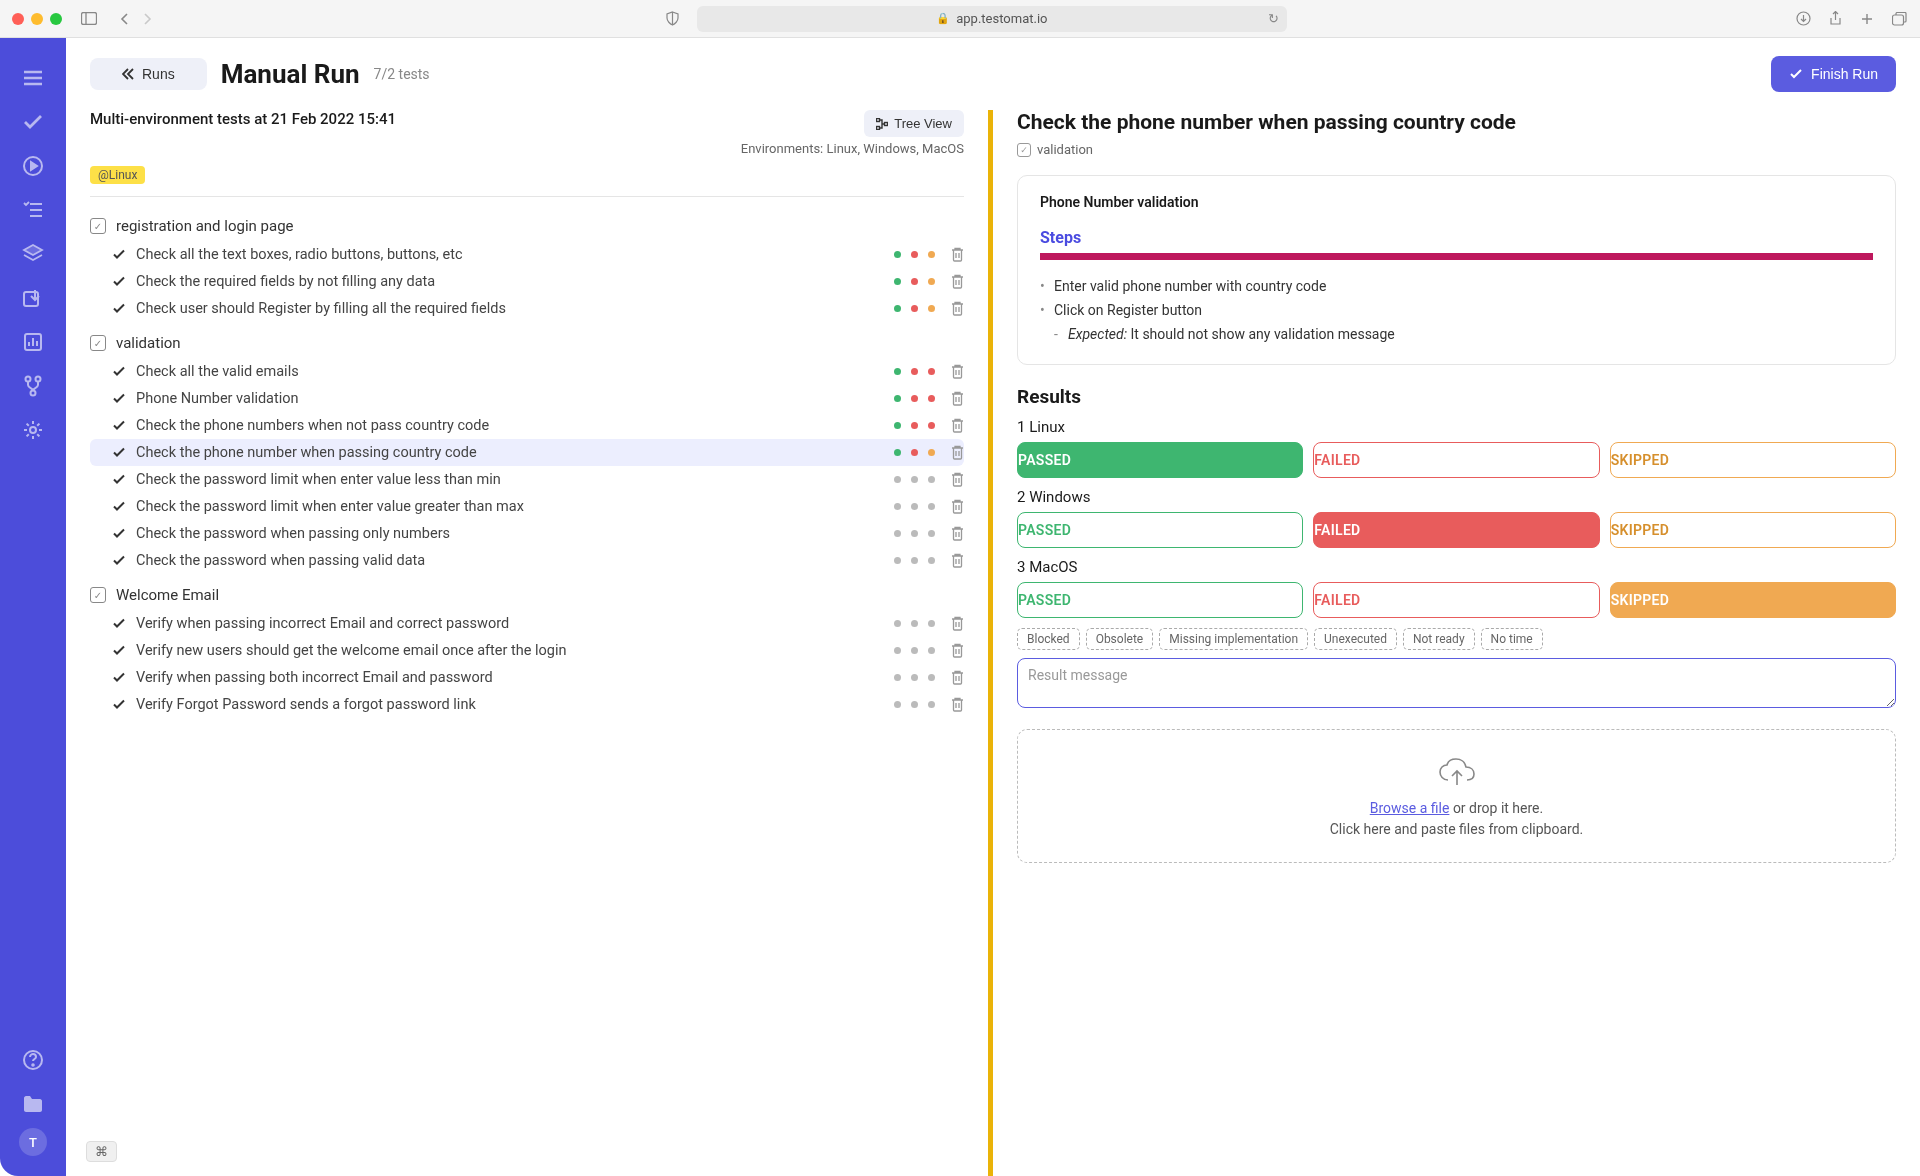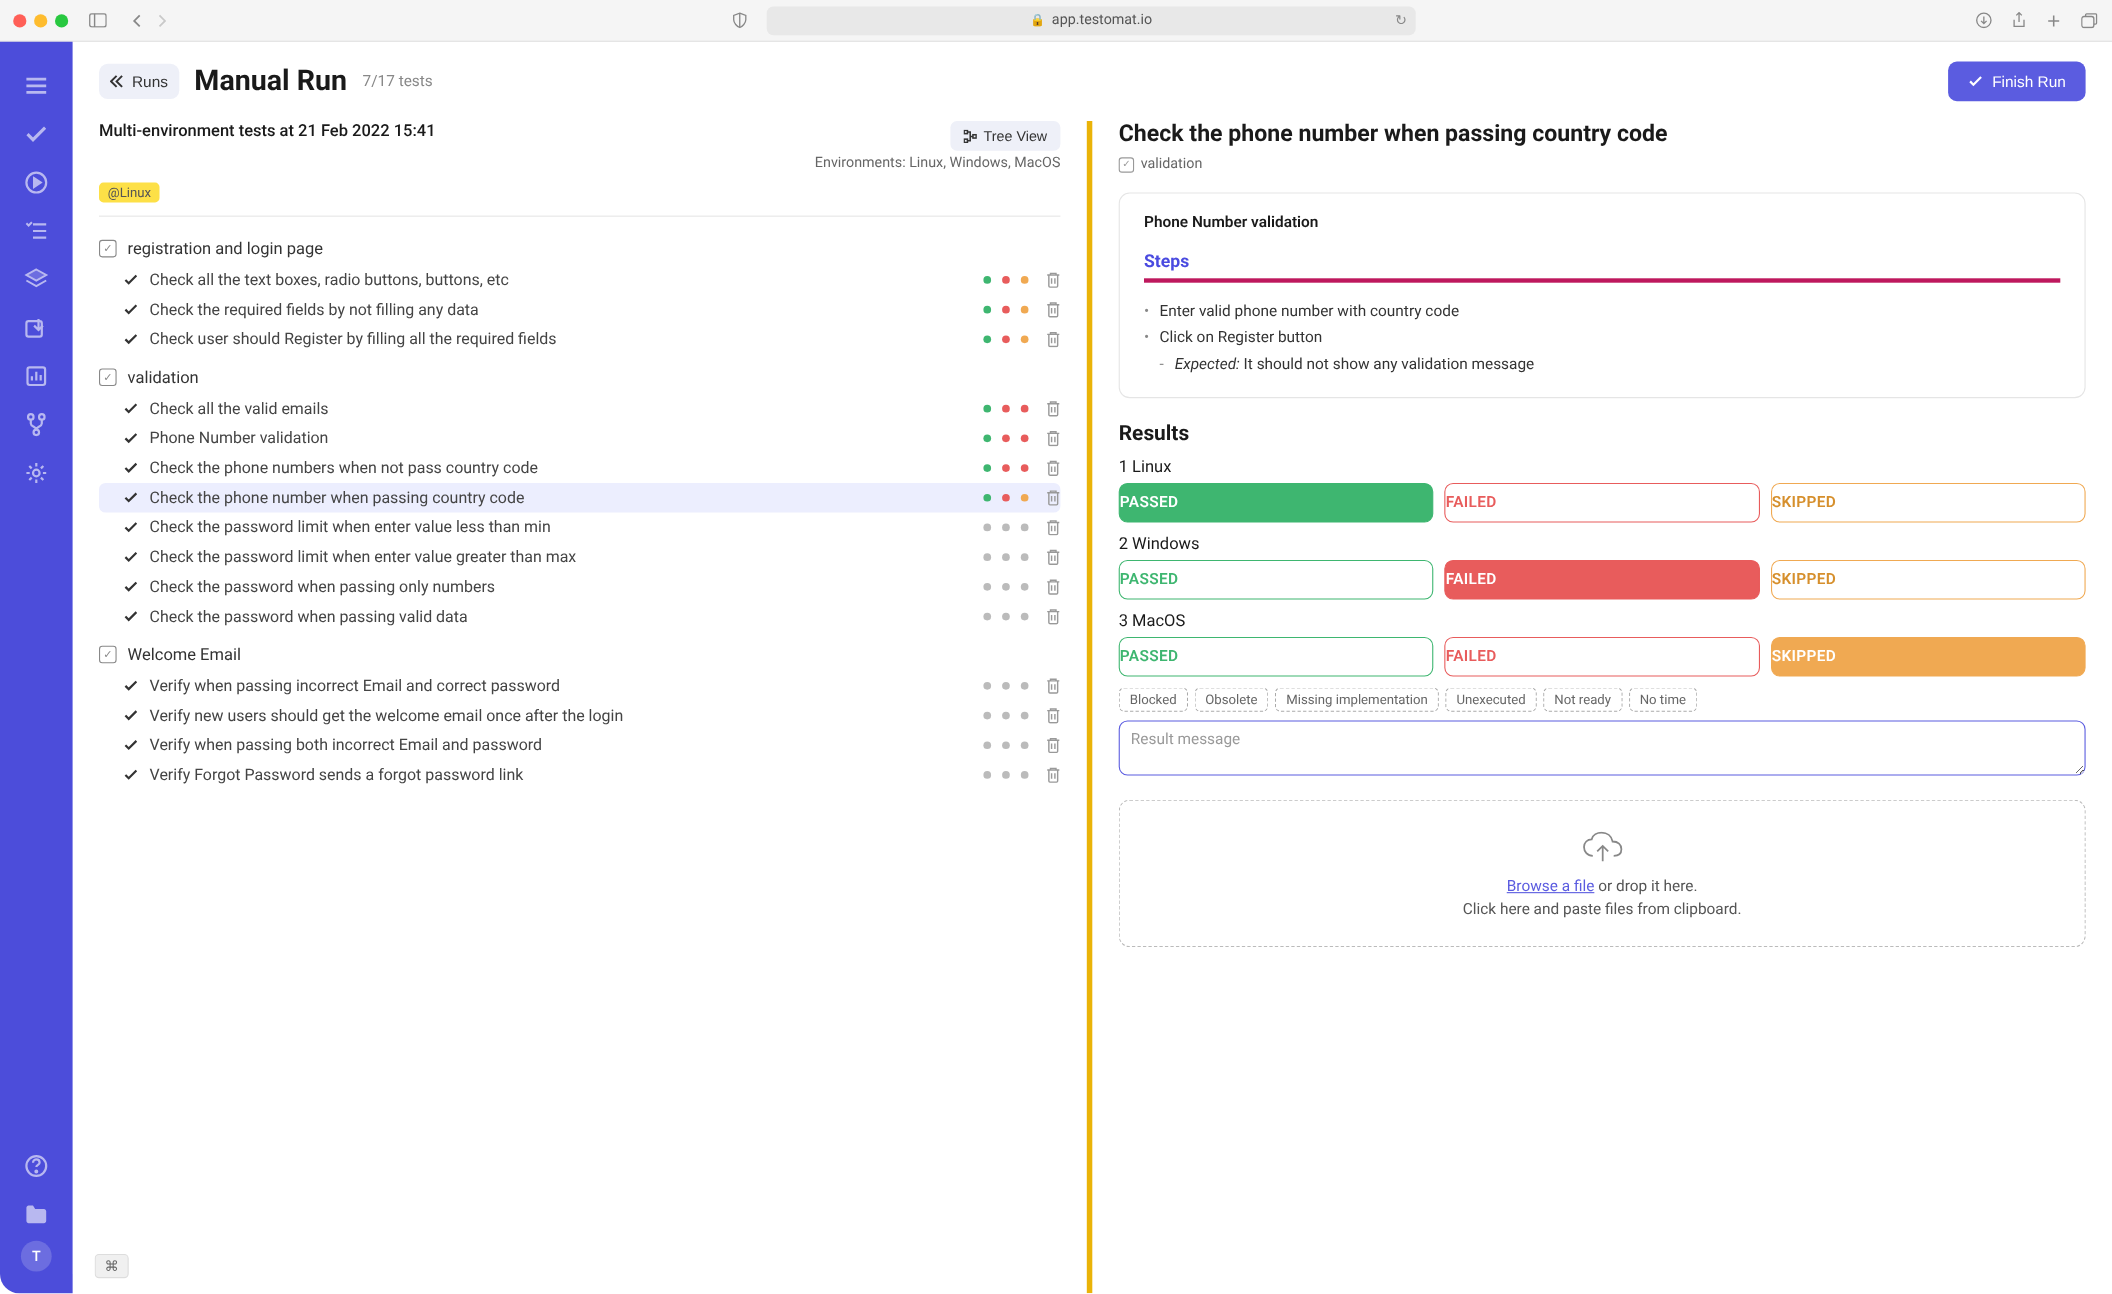--- a/index.html
+++ b/index.html
@@ -17,21 +17,21 @@
 .url-lock { font-size: 11px; color: #888; }
 .url-reload { position: absolute; right: 8px; color: #888; }
 .chrome-right { display: flex; gap: 14px; margin-left: auto; }
 .app-body { display: flex; height: calc(100vh - 38px); }
 .sidebar { width: 66px; background: #4c4dda; border-radius: 0 0 0 18px; display: flex; flex-direction: column; align-items: center; padding: 20px 0; gap: 4px; }
 .sidebar-item { width: 40px; height: 40px; display: flex; align-items: center; justify-content: center; color: #b8b8f0; cursor: pointer; border-radius: 8px; }
 .sidebar-spacer { flex: 1; }
 .avatar { width: 28px; height: 28px; border-radius: 50%; background: #6c6de0; color: #fff; display: flex; align-items: center; justify-content: center; font-size: 13px; font-weight: 500; }
 .main { flex: 1; display: flex; flex-direction: column; overflow: hidden; }
 .header { display: flex; align-items: center; padding: 18px 24px; gap: 14px; }
-.runs-btn { background: #eef0f8; border: none; border-radius: 8px; padding: 8px 10px; display: flex; align-items: center; gap: 6px; font-size: 14px; font-weight: 500; color: #333; cursor: pointer; }
+.runs-btn { background: #eef0f8; border: none; border-radius: 8px; padding: 8px 32px; display: flex; align-items: center; gap: 6px; font-size: 14px; font-weight: 500; color: #333; cursor: pointer; }
 .page-title { font-size: 26px; font-weight: 700; }
 .test-count { color: #888; font-size: 14px; }
 .header-spacer { flex: 1; }
 .finish-btn { background: #5b5ce0; color: #fff; border: none; border-radius: 8px; padding: 10px 18px; font-size: 14px; font-weight: 500; display: flex; align-items: center; gap: 8px; cursor: pointer; }
 .content { flex: 1; display: flex; overflow: hidden; }
 .left-panel { width: 50%; padding: 0 24px 24px; overflow-y: auto; border-right: 5px solid #eab308; display: flex; flex-direction: column; }
 .run-meta { display: flex; justify-content: space-between; align-items: start; margin-bottom: 4px; }
 .run-title { font-size: 15px; font-weight: 500; }
 .tree-btn { background: #eef0f8; border: none; border-radius: 6px; padding: 6px 12px; font-size: 13px; display: flex; align-items: center; gap: 6px; cursor: pointer; color: #333; text-align: right; }
 .envs { text-align: right; color: #666; font-size: 13px; margin-bottom: 10px; }
@@ -53,21 +53,21 @@
 .dot.grey { background: #bbb; }
 .trash-icon { color: #999; cursor: pointer; margin-left: 6px; }
 .cmd-key { position: fixed; bottom: 14px; left: 86px; background: #f0f0f0; border: 1px solid #ddd; border-radius: 4px; padding: 2px 8px; font-size: 13px; color: #666; }
 .right-panel { width: 50%; padding: 0 24px 24px; overflow-y: auto; }
 .detail-title { font-size: 21px; font-weight: 700; margin-bottom: 8px; }
 .breadcrumb { display: flex; align-items: center; gap: 6px; color: #666; font-size: 13px; margin-bottom: 18px; }
 .bc-icon { width: 14px; height: 14px; border: 1.5px solid #999; border-radius: 3px; display: flex; align-items: center; justify-content: center; }
 .bc-icon::after { content: "✓"; font-size: 9px; color: #999; }
 .detail-card { border: 1px solid #e5e5e5; border-radius: 10px; padding: 18px 22px; margin-bottom: 20px; }
 .card-label { font-weight: 600; font-size: 14px; margin-bottom: 18px; }
-.steps-heading { color: #4a4be0; font-size: 16px; font-weight: 700; border-bottom: 4px solid #be185d; padding-bottom: 6px; margin-bottom: 14px; }
+.steps-heading { color: #4a4be0; font-size: 16px; font-weight: 700; border-bottom: 7px solid #be185d; padding-bottom: 6px; margin-bottom: 14px; }
 .step-list { list-style: none; }
 .step-item { padding: 4px 0 4px 14px; position: relative; font-size: 14px; color: #333; }
 .step-item::before { content: "•"; position: absolute; left: 0; color: #888; }
 .expected-row { padding: 4px 0 4px 28px; position: relative; font-size: 14px; color: #333; }
 .expected-row::before { content: "-"; position: absolute; left: 14px; color: #888; }
 .expected-label { font-style: italic; text-align: right; }
 .results-heading { font-size: 19px; font-weight: 700; margin-bottom: 10px; }
 .env-block { margin-bottom: 10px; }
 .env-label { font-size: 15px; margin-bottom: 6px; }
 .result-btns { display: flex; gap: 10px; }
@@ -235,21 +235,21 @@
 
   <div class="main">
     <div class="header">
       <button class="runs-btn">
         <svg width="14" height="12" viewBox="0 0 14 12" fill="none" stroke="currentColor" stroke-width="1.8">
             <path d="M6 1 L1 6 L6 11 M11 1 L6 6 L11 11"></path>
           </svg>
         <span>Runs</span>
       </button>
       <h1 class="page-title">Manual Run</h1>
-      <span class="test-count">7/17 tests</span>
+      <span class="test-count">7/2 tests</span>
       <div class="header-spacer"></div>
       <button class="finish-btn">
         <svg width="14" height="12" viewBox="0 0 14 12" fill="none" stroke="currentColor" stroke-width="2">
             <path d="M2 6 L5 9 L12 2"></path>
           </svg>
         <span>Finish Run</span>
       </button>
     </div>
 
     <div class="content">

